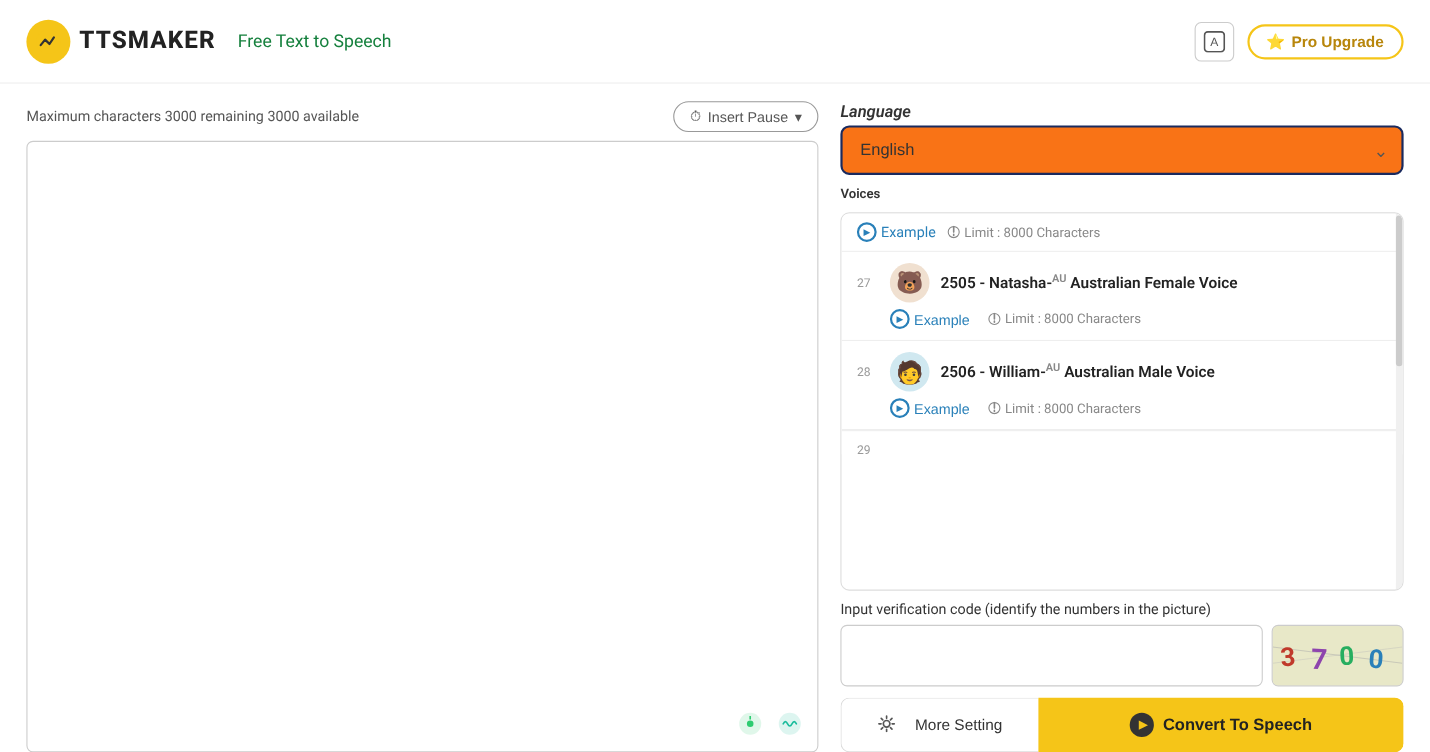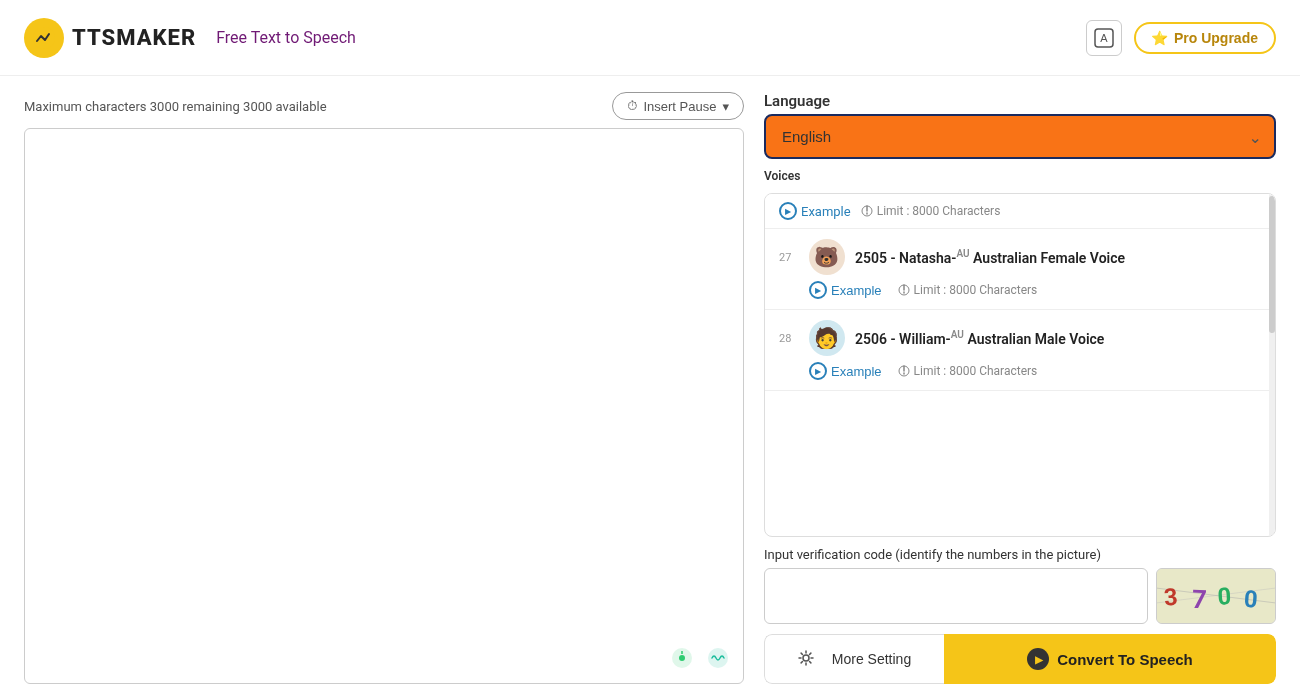--- a/index.html
+++ b/index.html
@@ -35,21 +35,21 @@
       font-size: 18px;
     }
     .logo-text {
       font-size: 22px;
       font-weight: 800;
       color: #222;
       letter-spacing: 1px;
     }
     .tagline {
       font-size: 16px;
-      color: #701a75;
+      color: #15803d;
       margin-left: 10px;
     }
     .header-right {
       display: flex;
       align-items: center;
       gap: 12px;
     }
     .translate-btn {
       width: 36px;
       height: 36px;
@@ -154,20 +154,21 @@
       flex-direction: column;
       gap: 10px;
     }
 
     
     .language-label {
       font-size: 15px;
       font-weight: 600;
       color: #333;
       margin-bottom: 4px;
+      font-style: italic;
     }
     .language-select {
       width: 100%;
       padding: 12px 16px;
       border: 2px solid #1a2a5e;
       border-radius: 8px;
       font-size: 15px;
       appearance: none;
       background: #f97316;
       cursor: pointer;
@@ -527,20 +528,23 @@
           <span class="limit-text">
             <svg width="12" height="12" viewBox="0 0 12 12">
                 <path d="M6 1 L6 6 M6 8 L6 9" stroke="#888" stroke-width="1.5" stroke-linecap="round"></path>
                 <circle cx="6" cy="6" r="5" stroke="#888" stroke-width="1" fill="none"></circle>
               </svg>
             Limit : 8000 Characters
           </span>
         </div>
       </div>
 
+      <div class="voice-card-bottom-partial" style="height:22px;overflow:hidden;border-top:1px solid #eee;background:#fff;">
+        <span style="font-size:11px;color:#999;">29</span>
+      </div>
 
       <div class="scrollbar-indicator">
         <div class="scrollbar-thumb"></div>
       </div>
     </div>
 
     <div>
       <div class="verification-label">Input verification code (identify the numbers in the picture)</div>
       <div class="verification-row">
         <textarea class="verification-input" placeholder="" style=""></textarea>

